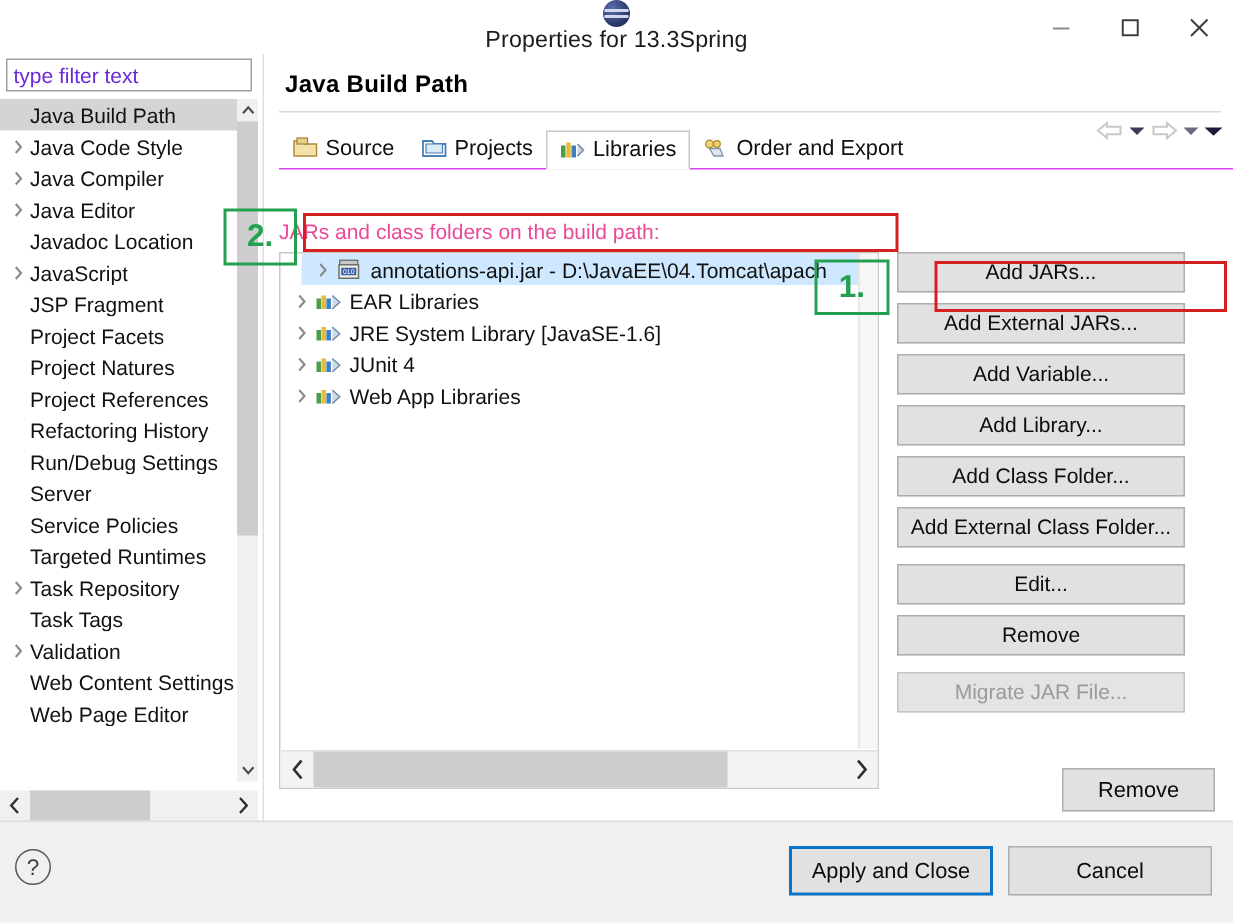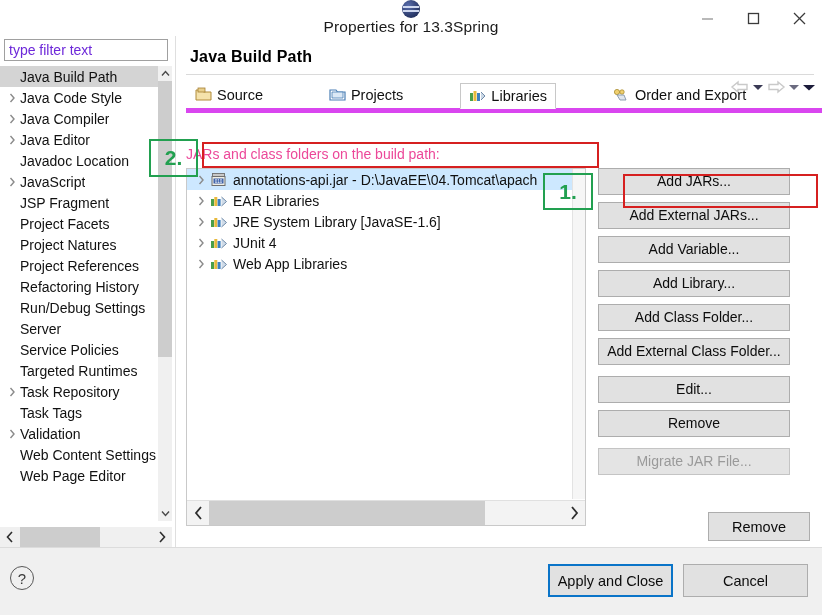--- a/index.html
+++ b/index.html
@@ -137,23 +137,22 @@
   .navbtns {
     position: absolute; right: 6px; top: 44px;
     display: flex; align-items: center; gap: 2px;
   }
   .navbtns span { display: flex; align-items: center; }
 
   
   .tabs {
     margin: 10px 0 0 10px;
     display: flex; align-items: flex-end; height: 28px;
-    border-bottom: 5px solid #d946ef;
+    border-bottom: 1px solid #d946ef;
     position: relative;
-    gap: 48px;
   }
   .tab {
     display: flex; align-items: center; gap: 5px;
     padding: 3px 8px 4px 8px;
     font-size: 14.5px; color: #101010;
     border: 1px solid transparent;
     height: 26px;
   }
   .tab.active {
     background: #ffffff;
@@ -169,21 +168,21 @@
 
   .jar-area {
     position: absolute; left: 0; top: 22px; width: 400px; height: 358px;
     border: 1px solid #c9c9c9; background: #fff;
   }
   .jar-list { position: absolute; left: 0; top: 0; right: 13px; bottom: 26px; overflow: hidden; }
   .jrow {
     height: 21px; display: flex; align-items: center; white-space: nowrap;
     padding-left: 6px; font-size: 14px; color: #111;
   }
-  .jrow.selected { background: #cde8ff; }
+  .jrow.selected { background: #cde8ff; margin-left: 14px; }
   .jrow .arrow {
     width: 17px; flex: none; color: #6b6b6b; font-size: 11px;
     display: flex; align-items: center; justify-content: center;
   }
   .jicon { width: 18px; height: 16px; flex: none; margin-right: 5px; position: relative; }
 
   .jvsb {
     position: absolute; right: 0; top: 0; width: 13px; bottom: 26px; background: #f6f6f6;
     border-left: 1px solid #e3e3e3;
   }
@@ -232,21 +231,21 @@
     position: absolute; left: 10px; top: 18px;
     width: 24px; height: 24px; border-radius: 50%;
     border: 1.6px solid #585858; color: #3b3b3b;
     font-size: 15px; display: flex; align-items: center; justify-content: center;
     background: #f0f0f0;
   }
   .footer-btns {
     position: absolute; right: 14px; top: 16px; display: flex; gap: 10px;
   }
   .btn-footer {
-    width: 125px; height: 33px; background: #e1e1e1; border: 1px solid #adadad;
+    width: 136px; height: 33px; background: #e1e1e1; border: 1px solid #adadad;
     font-family: "Liberation Sans", sans-serif; font-size: 14.5px; color: #0c0c0c; text-align: center;
   }
   .btn-footer.default {
     border: 2px solid #0a74c8; background: #e1e1e1;
   }
 
   
   .ann-red {
     position: absolute; border: 2px solid #d62020; pointer-events: none;
   }

